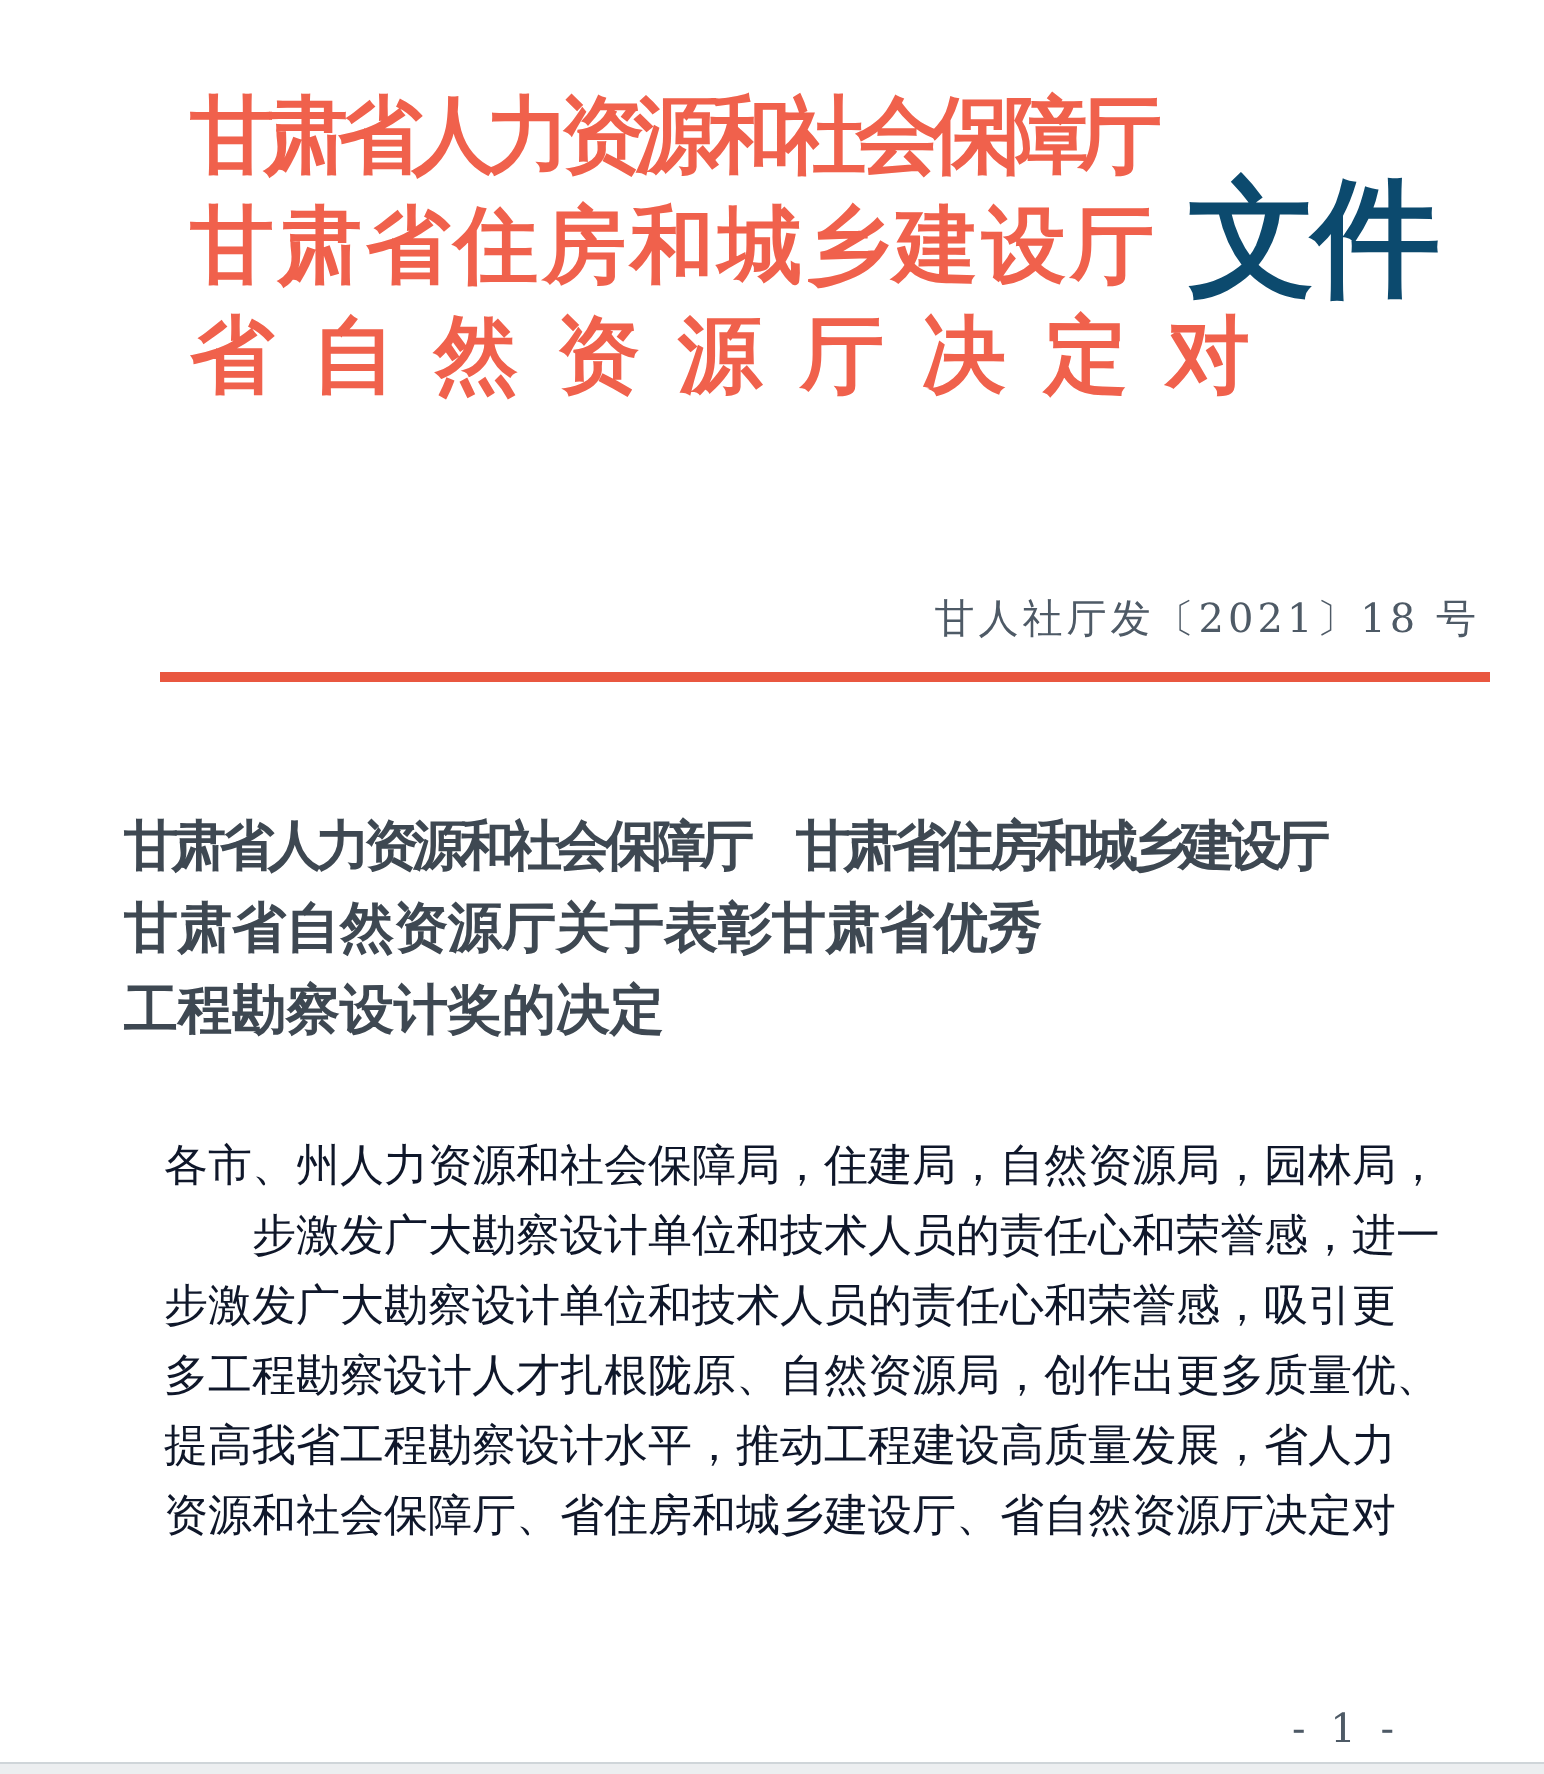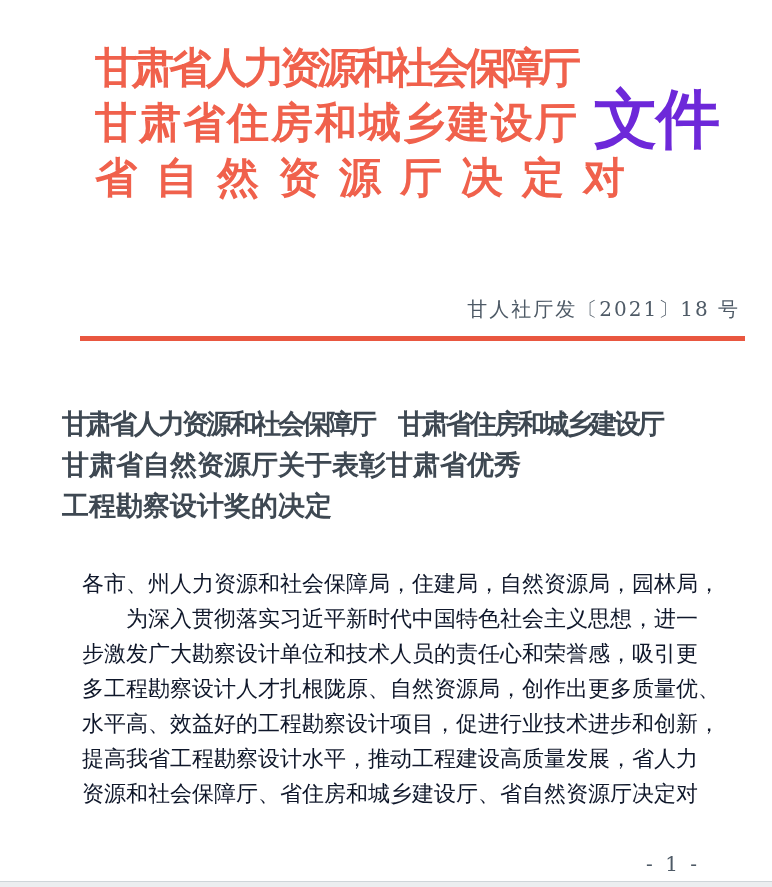--- a/index.html
+++ b/index.html
@@ -27,21 +27,21 @@
   .org-line { line-height: 55px; font-size: 42px; }
   .org-line.l1 { letter-spacing: -5px; }
   .org-line.l2 { letter-spacing: 2px; }
   .org-line.l3 { letter-spacing: 19px; }
   .doc-type {
     position: absolute;
     left: 594px;
     top: 76px;
     font-size: 64px;
     font-weight: bold;
-    color: #6d28d9;
+    color: #0c4a6e;
     letter-spacing: -2px;
     white-space: nowrap;
   }
   
   .doc-number {
     position: absolute;
     left: 82px;
     top: 296px;
     width: 658px;
     text-align: right;
@@ -124,24 +124,23 @@
   <div class="red-line"></div>
 
   <div class="title-block">
     <div class="title-line tight">甘肃省人力资源和社会保障厅　甘肃省住房和城乡建设厅</div>
     <div class="title-line">甘肃省自然资源厅关于表彰甘肃省优秀</div>
     <div class="title-line">工程勘察设计奖的决定</div>
   </div>
 
   <div class="body-block">
     <div class="body-line">各市、州人力资源和社会保障局，住建局，自然资源局，园林局，</div>
-    <div class="body-line">　　为深入贯彻落实习近平新时代中国特色社会主义思想，进一</div>
+    <div class="body-line">　　步激发广大勘察设计单位和技术人员的责任心和荣誉感，进一</div>
     <div class="body-line">步激发广大勘察设计单位和技术人员的责任心和荣誉感，吸引更</div>
     <div class="body-line">多工程勘察设计人才扎根陇原、自然资源局，创作出更多质量优、</div>
-    <div class="body-line">水平高、效益好的工程勘察设计项目，促进行业技术进步和创新，</div>
     <div class="body-line">提高我省工程勘察设计水平，推动工程建设高质量发展，省人力</div>
     <div class="body-line">资源和社会保障厅、省住房和城乡建设厅、省自然资源厅决定对</div>
   </div>
 
   <div class="page-number">- 1 -</div>
 
   <div class="scan-edge"></div>
 
 </div>
 

